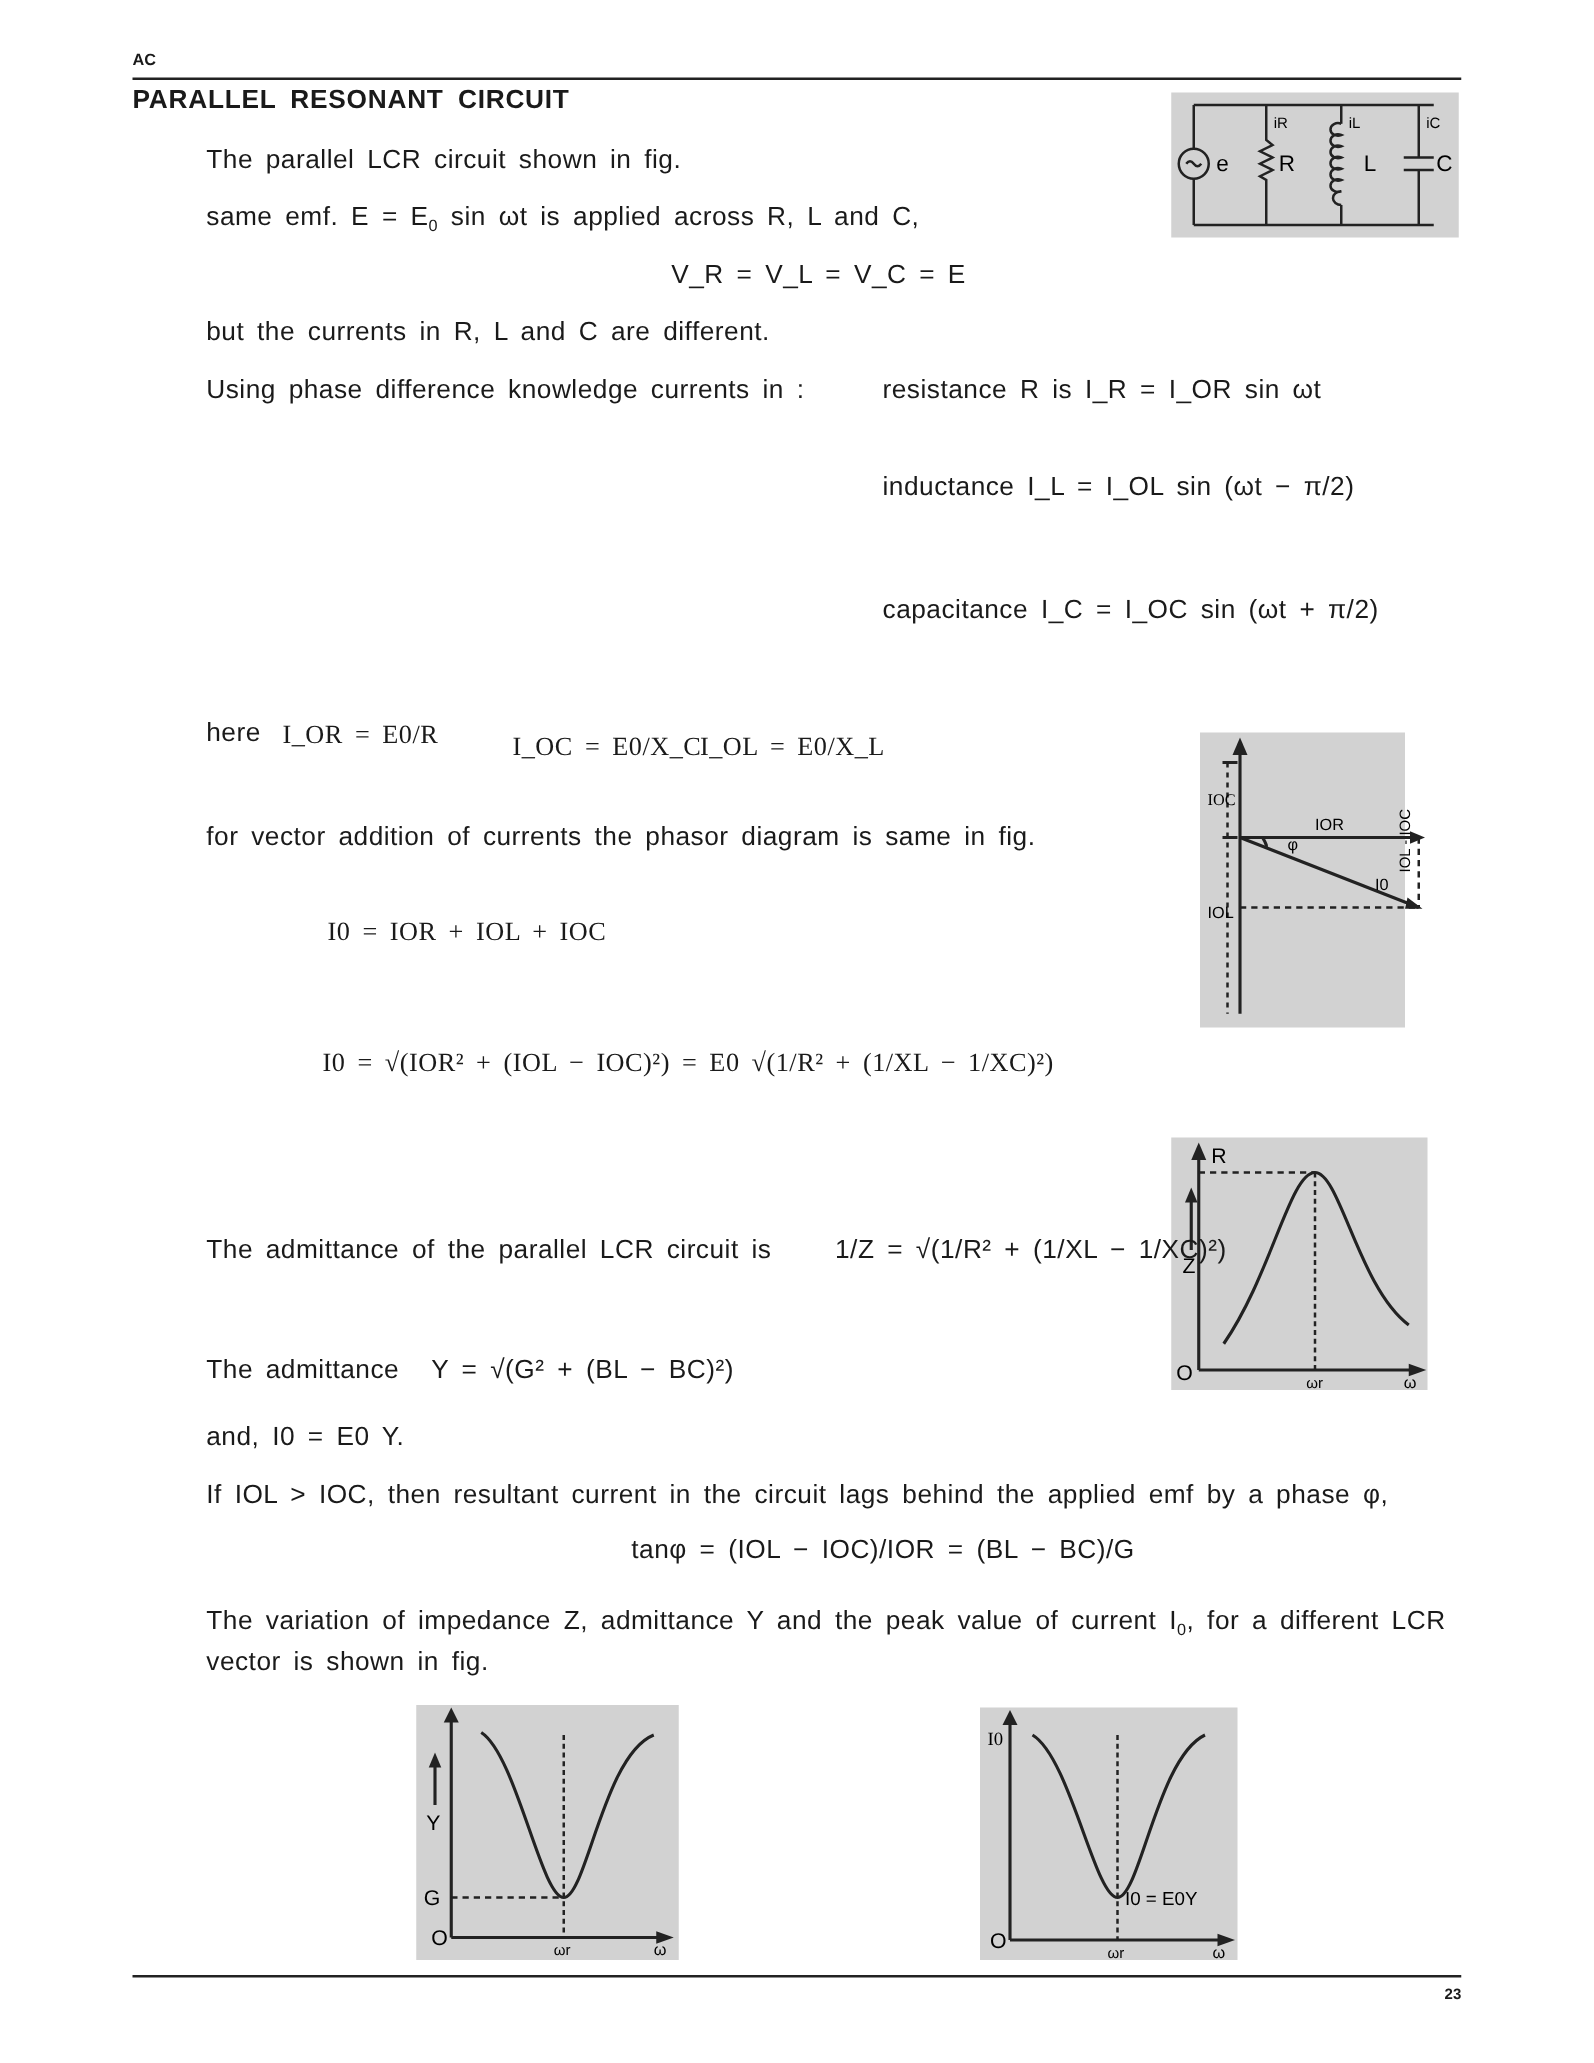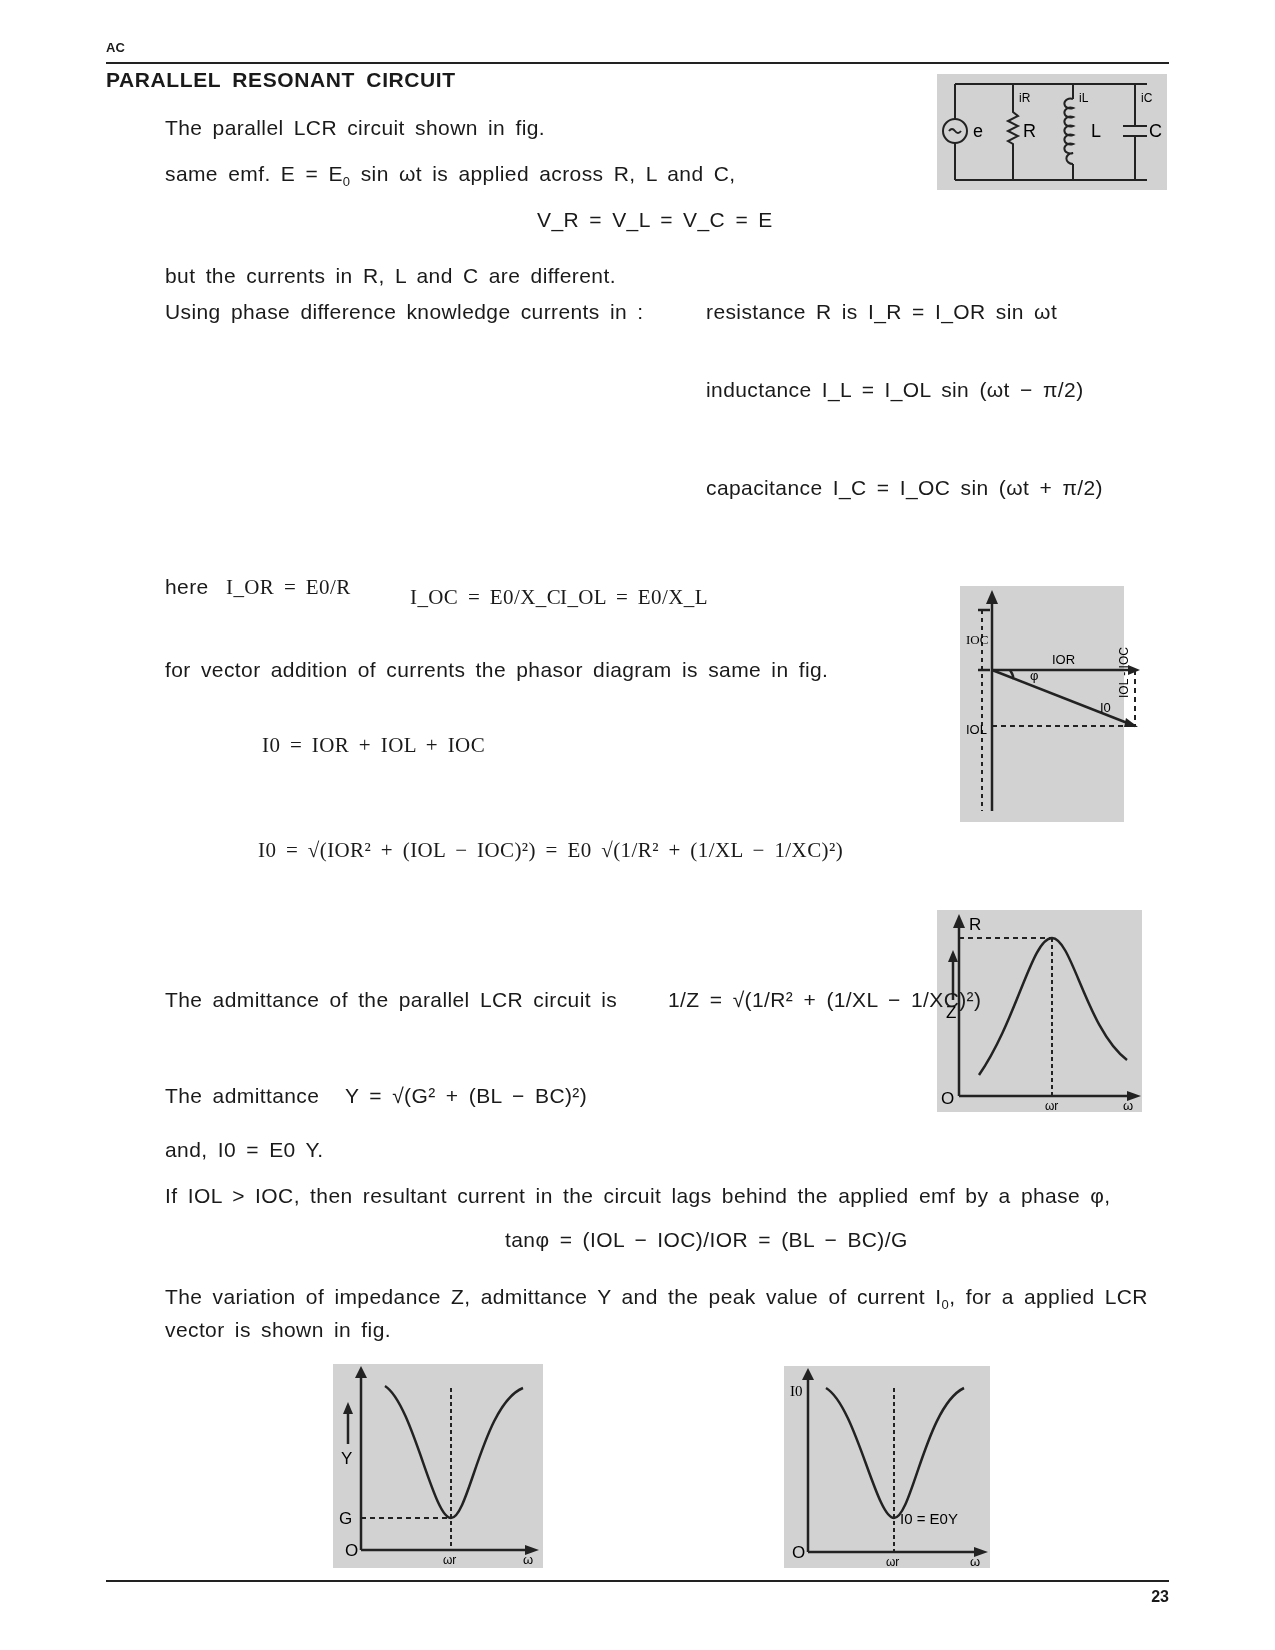--- a/index.html
+++ b/index.html
@@ -5,21 +5,21 @@
   html,body{margin:0;padding:0;background:#fff;}
   body{width:1275px;height:1650px;position:relative;font-family:"Liberation Sans",sans-serif;color:#1a1a1a;overflow:hidden;}
   .abs{position:absolute;}
   .serif{font-family:"Liberation Serif",serif;}
   .t{font-size:21px;letter-spacing:0.4px;word-spacing:4px;white-space:nowrap;}
   .hdr{left:106px;top:40px;font-size:13px;font-weight:bold;}
   .rule{left:106px;width:1063px;height:2px;background:#222;}
   .title{left:106px;top:68px;font-size:21px;font-weight:bold;letter-spacing:0.6px;word-spacing:5px;text-align:center;}
   sub{font-size:13px;vertical-align:-5px;}
   .fig{background:#d2d2d2;}
-  .pg{right:106px;top:1588px;font-size:16px;font-weight:bold;}
+  .pg{right:106px;top:1588px;font-size:12px;font-weight:bold;}
   svg text{font-family:"Liberation Sans",sans-serif;}
 </style>
 </head>
 <body>
 
 <div class="abs hdr">AC</div>
 <div class="abs rule" style="top:62px"></div>
 <div class="abs title">PARALLEL RESONANT CIRCUIT</div>
 
 <div class="abs fig" style="left:937px;top:74px;width:230px;height:116px">
@@ -40,21 +40,21 @@
     <text x="212" y="63" font-size="18">C</text>
     <text x="82" y="28" font-size="12">iR</text>
     <text x="142" y="28" font-size="12">iL</text>
     <text x="204" y="28" font-size="12">iC</text>
   </svg>
 </div>
 
 <div class="abs t" style="left:165px;top:116px">The parallel LCR circuit shown in fig.</div>
 <div class="abs t" style="left:165px;top:162px"><span>same emf. E = E</span><sub>0</sub><span> sin ωt is applied across R, L and C,</span></div>
 <div class="abs t" style="left:537px;top:208px">V_R = V_L = V_C = E</div>
-<div class="abs t" style="left:165px;top:264px">but the currents in R, L and C are different.</div>
+<div class="abs t" style="left:165px;top:254px">but the currents in R, L and C are different.</div>
 <div class="abs t" style="left:165px;top:300px">Using phase difference knowledge currents in :</div>
 <div class="abs t" style="left:706px;top:300px">resistance R is I_R = I_OR sin ωt</div>
 <div class="abs t" style="left:706px;top:378px">inductance I_L = I_OL sin (ωt − π/2)</div>
 <div class="abs t" style="left:706px;top:476px">capacitance I_C = I_OC sin (ωt + π/2)</div>
 
 <div class="abs t" style="left:165px;top:575px">here</div>
 <div class="abs t serif" style="left:226px;top:575px">I_OR = E0/R</div>
 <div class="abs t serif" style="left:410px;top:585px">I_OC = E0/X_C</div>
 <div class="abs t serif" style="left:560px;top:585px">I_OL = E0/X_L</div>
 
@@ -106,21 +106,21 @@
   </svg>
 </div>
 
 <div class="abs t" style="left:165px;top:988px">The admittance of the parallel LCR circuit is</div>
 <div class="abs t" style="left:668px;top:988px">1/Z = √(1/R² + (1/XL − 1/XC)²)</div>
 <div class="abs t" style="left:165px;top:1084px">The admittance</div>
 <div class="abs t" style="left:345px;top:1084px">Y = √(G² + (BL − BC)²)</div>
 <div class="abs t" style="left:165px;top:1138px">and, I0 = E0 Y.</div>
 <div class="abs t" style="left:165px;top:1184px">If IOL &gt; IOC, then resultant current in the circuit lags behind the applied emf by a phase φ,</div>
 <div class="abs t" style="left:505px;top:1228px">tanφ = (IOL − IOC)/IOR = (BL − BC)/G</div>
-<div class="abs t" style="left:165px;top:1285px"><span>The variation of impedance Z, admittance Y and the peak value of current I</span><sub>0</sub><span>, for a applied LCR</span></div>
+<div class="abs t" style="left:165px;top:1285px"><span>The variation of impedance Z, admittance Y and the peak value of current I</span><sub>0</sub><span>, for a different LCR</span></div>
 <div class="abs t" style="left:165px;top:1318px">vector is shown in fig.</div>
 
 <div class="abs fig" style="left:333px;top:1364px;width:210px;height:204px">
   <svg width="210" height="204">
     <g stroke="#222" stroke-width="2.5" fill="none">
       <path d="M28 186 V12 M28 186 H200"></path>
       <path d="M28 154 H118" stroke-dasharray="5,4" stroke-width="2"></path>
       <path d="M118 24 V186" stroke-dasharray="4,3" stroke-width="2"></path>
       <path d="M52 22 C80 40 100 154 118 154 C136 154 150 40 190 24"></path>
       <path d="M15 80 V42"></path>

